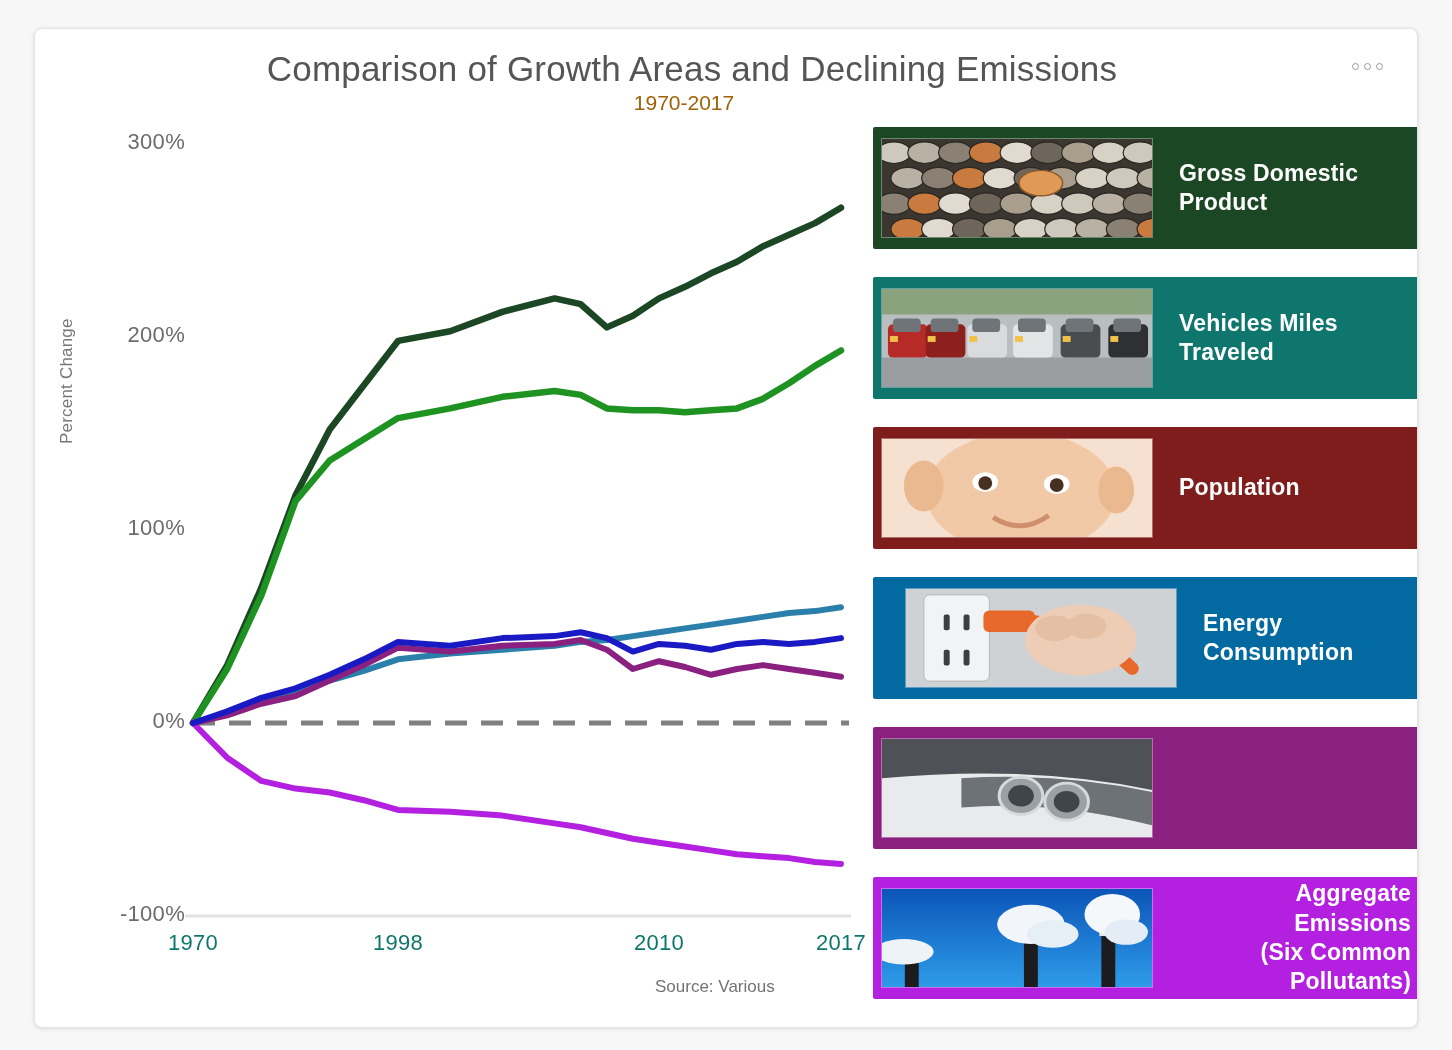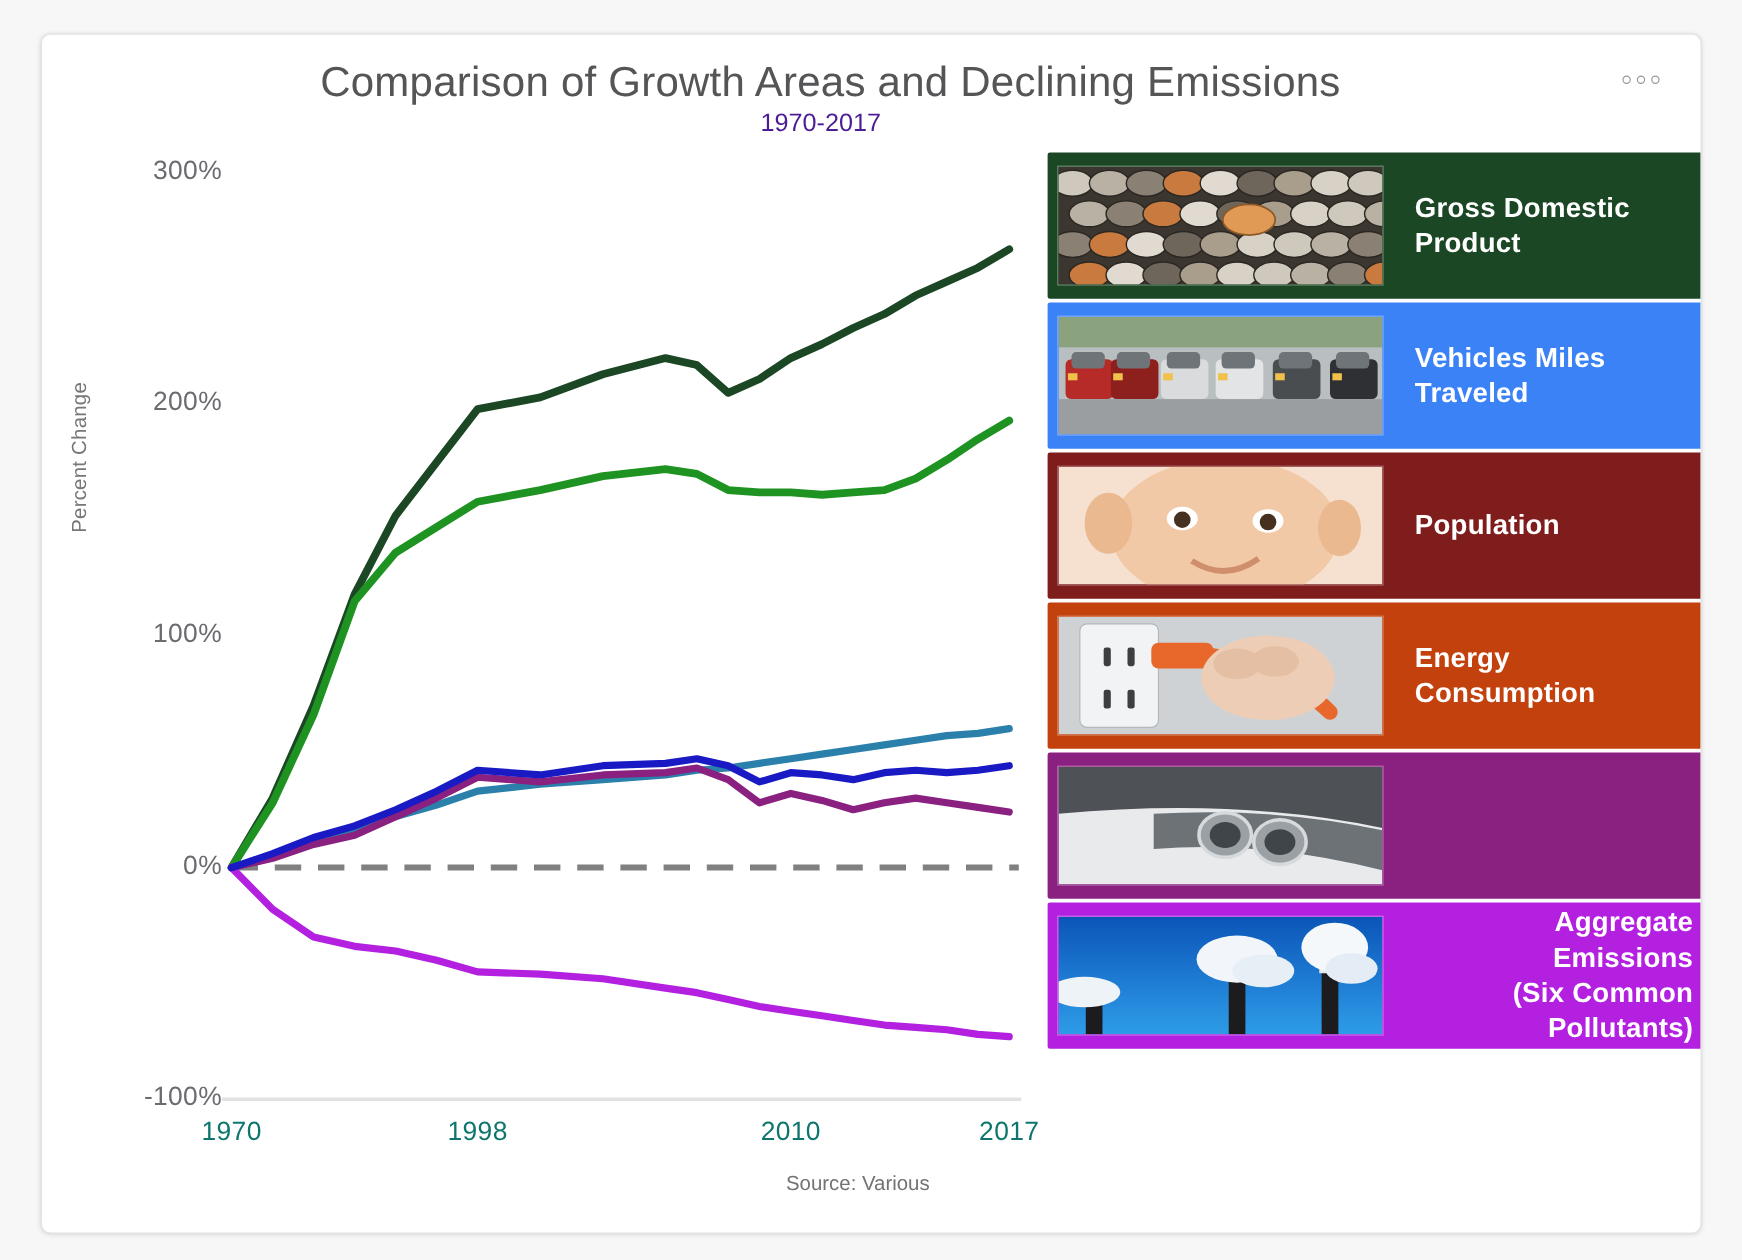--- a/index.html
+++ b/index.html
@@ -46,21 +46,21 @@
     padding-right: 120px;
   }
   .chart-subtitle {
     position: absolute;
     top: 62px;
     left: 0;
     right: 0;
     text-align: center;
     font-size: 21px;
     font-weight: 400;
-    color: #4c1d95;
+    color: #a16207;
     padding-left: 36px;
     padding-right: 120px;
   }
   .menu-dots {
     position: absolute;
     top: 26px;
     right: 28px;
     width: 44px;
     height: 22px;
     display: flex;
@@ -135,21 +135,21 @@
   .legend {
     position: absolute;
     left: 838px;
     top: 98px;
     width: 548px;
   }
   .legend-item {
     display: flex;
     align-items: center;
     height: 122px;
-    margin-bottom: 3px;
+    margin-bottom: 28px;
     border-radius: 2px;
     overflow: hidden;
     cursor: pointer;
   }
   .legend-thumb {
     width: 272px;
     height: 100px;
     margin-left: 8px;
     flex: 0 0 auto;
     position: relative;
@@ -250,21 +250,21 @@
               <ellipse cx="119" cy="92" rx="17" ry="11" fill="#a99d8c" stroke="#2b2722" stroke-width="1.2"></ellipse>
               <ellipse cx="150" cy="92" rx="17" ry="11" fill="#d8d2c6" stroke="#2b2722" stroke-width="1.2"></ellipse>
               <ellipse cx="181" cy="92" rx="17" ry="11" fill="#cfc9bd" stroke="#2b2722" stroke-width="1.2"></ellipse>
               <ellipse cx="212" cy="92" rx="17" ry="11" fill="#b9b2a4" stroke="#2b2722" stroke-width="1.2"></ellipse>
               <ellipse cx="243" cy="92" rx="17" ry="11" fill="#8a8073" stroke="#2b2722" stroke-width="1.2"></ellipse>
               <ellipse cx="274" cy="92" rx="17" ry="11" fill="#c97b3f" stroke="#2b2722" stroke-width="1.2"></ellipse>
               <ellipse cx="160" cy="45" rx="22" ry="13" fill="#e09a55" stroke="#8a5a2a" stroke-width="1.5"></ellipse>
             </svg></div>
           <div class="legend-label"><span>Gross Domestic Product</span></div>
         </div>
-        <div class="legend-item" style="background: #3b82f6;">
+        <div class="legend-item" style="background: #0f766e;">
           <div class="legend-thumb"><svg viewBox="0 0 272 100" width="100%" height="100%" preserveAspectRatio="none">
               <rect x="0" y="0" width="272" height="100" fill="#b9bec0"></rect>
               <rect x="0" y="0" width="272" height="26" fill="#8ba27e"></rect>
               <rect x="0" y="70" width="272" height="30" fill="#9a9ea0"></rect>
               <rect x="6" y="36" width="40" height="34" rx="5" fill="#b62b28"></rect>
               <rect x="11" y="30" width="28" height="14" rx="4" fill="#6e7478"></rect>
               <rect x="8" y="48" width="8" height="6" fill="#f0c24a"></rect>
               <rect x="44" y="36" width="40" height="34" rx="5" fill="#8d1f1d"></rect>
               <rect x="49" y="30" width="28" height="14" rx="4" fill="#6e7478"></rect>
               <rect x="46" y="48" width="8" height="6" fill="#f0c24a"></rect>
@@ -290,21 +290,21 @@
               <ellipse cx="42" cy="48" rx="20" ry="26" fill="#eab98f"></ellipse>
               <ellipse cx="236" cy="52" rx="18" ry="24" fill="#eab98f"></ellipse>
               <ellipse cx="104" cy="44" rx="13" ry="10" fill="#ffffff"></ellipse>
               <ellipse cx="176" cy="46" rx="13" ry="10" fill="#ffffff"></ellipse>
               <circle cx="104" cy="45" r="7" fill="#46301f"></circle>
               <circle cx="176" cy="47" r="7" fill="#46301f"></circle>
               <path d="M112 80 q28 18 56 -2" stroke="#cf8e6c" stroke-width="5" fill="none"></path>
             </svg></div>
           <div class="legend-label"><span>Population</span></div>
         </div>
-        <div class="legend-item" style="background: #c2410c;">
+        <div class="legend-item" style="background: #0369a1; padding-left: 24px;">
           <div class="legend-thumb"><svg viewBox="0 0 272 100" width="100%" height="100%" preserveAspectRatio="none">
               <rect x="0" y="0" width="272" height="100" fill="#cfd2d4"></rect>
               <rect x="18" y="6" width="66" height="88" rx="6" fill="#f2f3f4" stroke="#b4b8ba"></rect>
               <rect x="38" y="26" width="6" height="16" rx="2" fill="#3c3f42"></rect>
               <rect x="58" y="26" width="6" height="16" rx="2" fill="#3c3f42"></rect>
               <rect x="38" y="62" width="6" height="16" rx="2" fill="#3c3f42"></rect>
               <rect x="58" y="62" width="6" height="16" rx="2" fill="#3c3f42"></rect>
               <rect x="78" y="22" width="52" height="22" rx="6" fill="#e8682c"></rect>
               <path d="M128 33 q60 8 100 48" stroke="#e8682c" stroke-width="13" fill="none" stroke-linecap="round"></path>
               <ellipse cx="176" cy="52" rx="56" ry="36" fill="#edcdb6"></ellipse>

